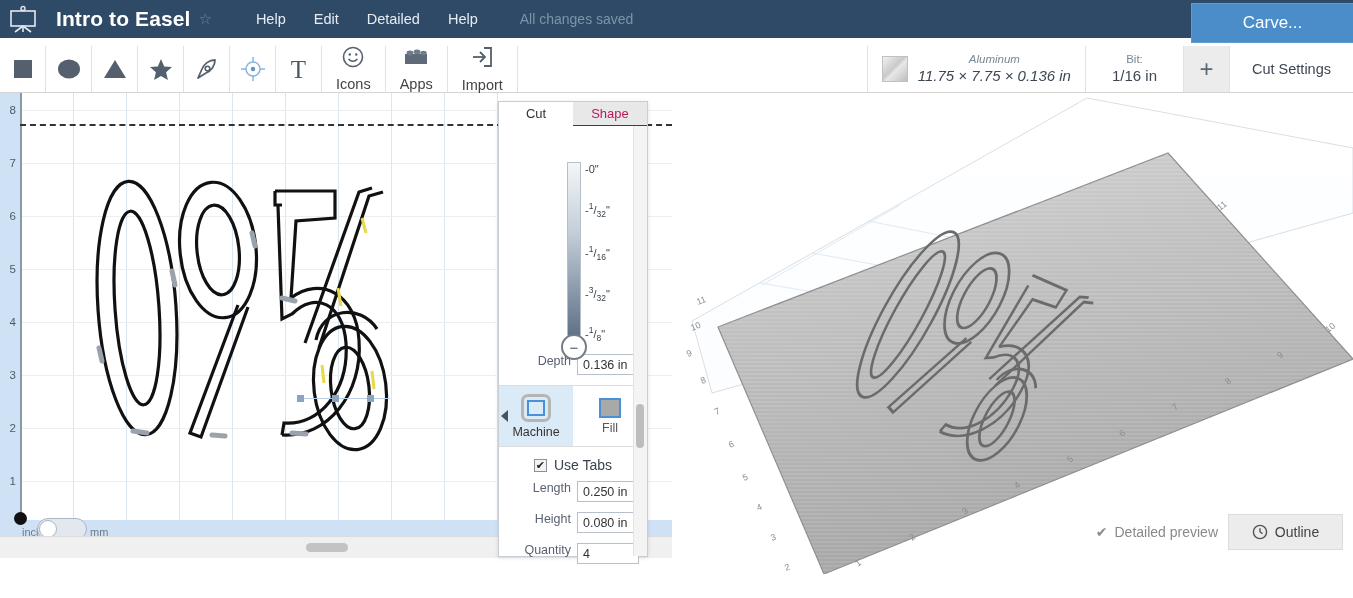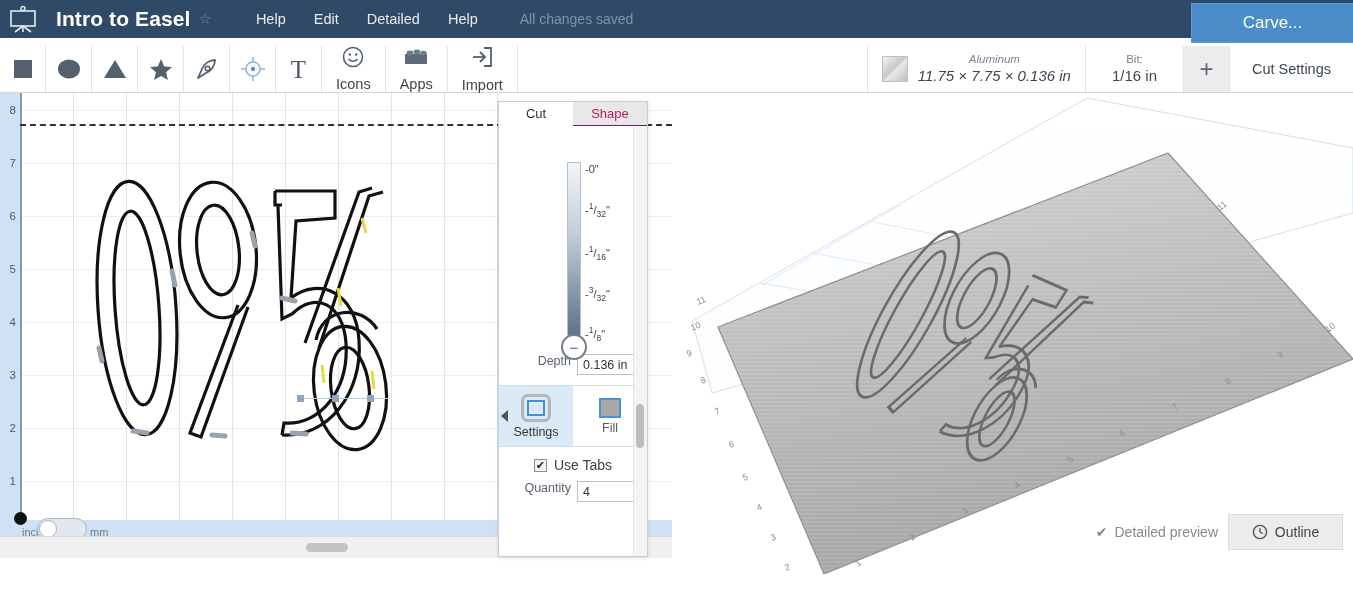--- a/index.html
+++ b/index.html
@@ -522,35 +522,43 @@
       <span class="fld-label">Depth</span>
       <span class="fld-box">0.136 in</span>
     </div>
 
     <div class="mode-row">
       <div class="panel-arrow"></div>
       <div class="mode-cell active">
         <div class="mode-ico-outline">
             <i></i>
           </div>
-        <div>Settings</div>
+        <div>Machine</div>
       </div>
       <div class="mode-cell">
         <div class="mode-ico-fill"></div>
         <div>Fill</div>
       </div>
     </div>
 
     <div class="tabs-check-row">
       <span class="chk">
         <span>✔</span>
       </span>
       <span class="chk-lbl">Use Tabs</span>
     </div>
 
+    <div class="depth-row">
+      <span class="fld-label">Length</span>
+      <span class="fld-box">0.250 in</span>
+    </div>
+    <div class="depth-row">
+      <span class="fld-label">Height</span>
+      <span class="fld-box">0.080 in</span>
+    </div>
     <div class="depth-row">
       <span class="fld-label">Quantity</span>
       <span class="fld-box">4</span>
     </div>
 
     <div class="panel-scroll-track">
       <div class="panel-scroll"></div>
     </div>
   </div>
 

